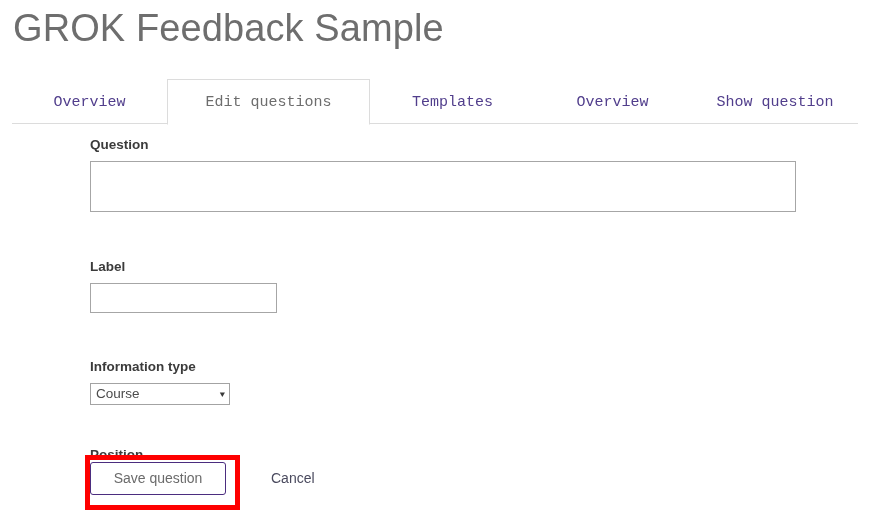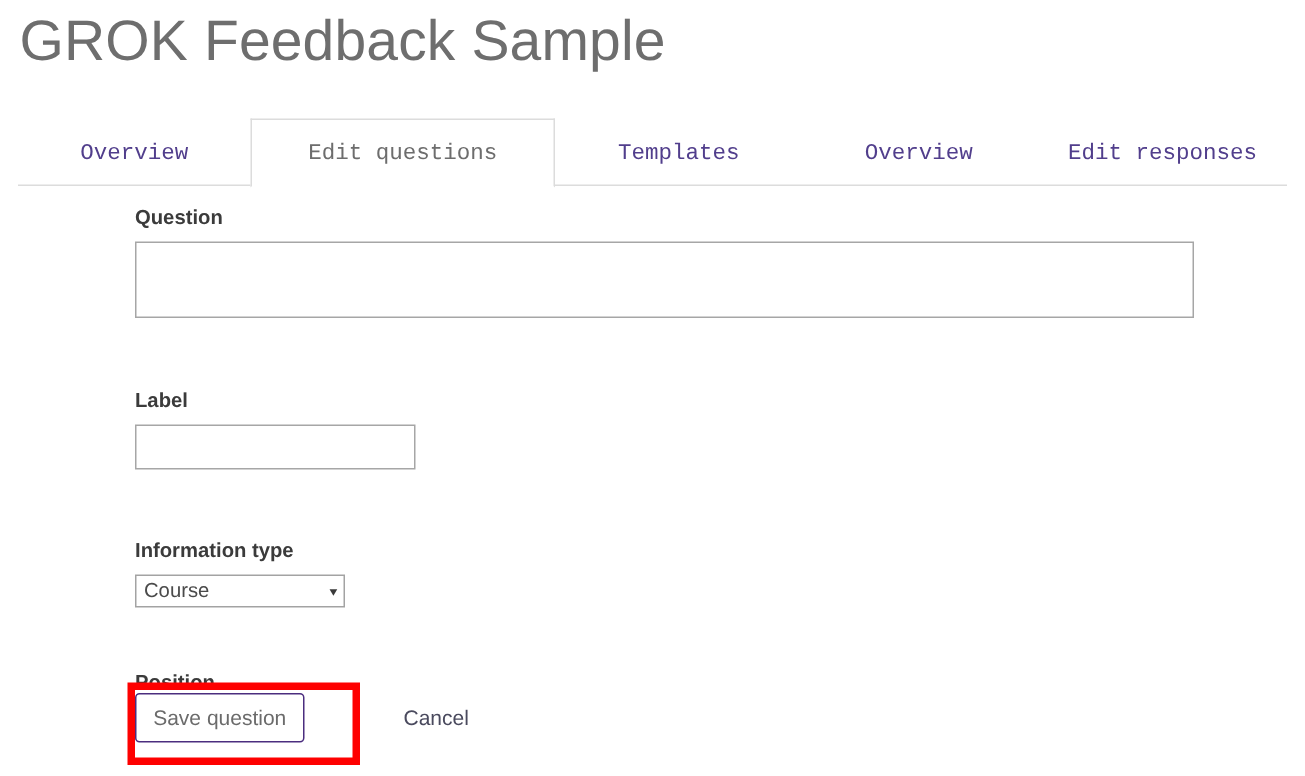--- a/index.html
+++ b/index.html
@@ -158,35 +158,35 @@
 
   
   .button-row {
     position: absolute;
     left: 90px;
     top: 462px;
     display: flex;
     align-items: center;
   }
   .save-button {
-    width: 113px;
+    width: 136px;
     height: 33px;
     border: 1px solid #4b2d7f;
     background: #ffffff;
     color: #6b6b6b;
     font-family: "Liberation Sans", sans-serif;
     font-size: 14px;
     border-radius: 3px;
     cursor: pointer;
     padding: 0;
     line-height: 31px;
     text-align: center;
   }
   .cancel-link {
-    margin-left: 66px;
+    margin-left: 45px;
     font-size: 14px;
     color: #4a4a5e;
     text-decoration: none;
     cursor: pointer;
     line-height: 33px;
   }
 
   
   .annotation-box {
     position: absolute;
@@ -203,21 +203,21 @@
 </head>
 <body>
 
 <div class="page-title">GROK Feedback Sample</div>
 
 <div class="tab-strip">
   <div class="tab tab-overview">Overview</div>
   <div class="tab tab-edit active">Edit questions</div>
   <div class="tab tab-templates">Templates</div>
   <div class="tab tab-analysis">Overview</div>
-  <div class="tab tab-responses">Edit responses</div>
+  <div class="tab tab-responses">Show question</div>
 </div>
 
 <div class="form-area">
 
   <div class="field-block">
     <label class="field-label">Question</label>
     <textarea class="question-input" placeholder="" style=""></textarea>
   </div>
 
   <div class="spacer-q"></div>

